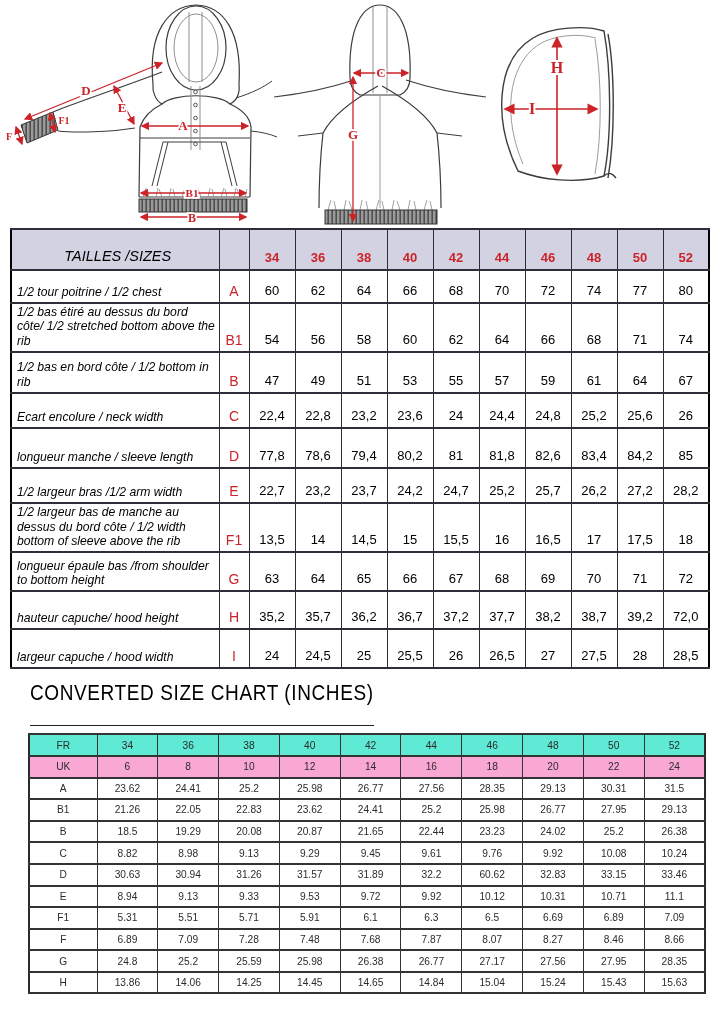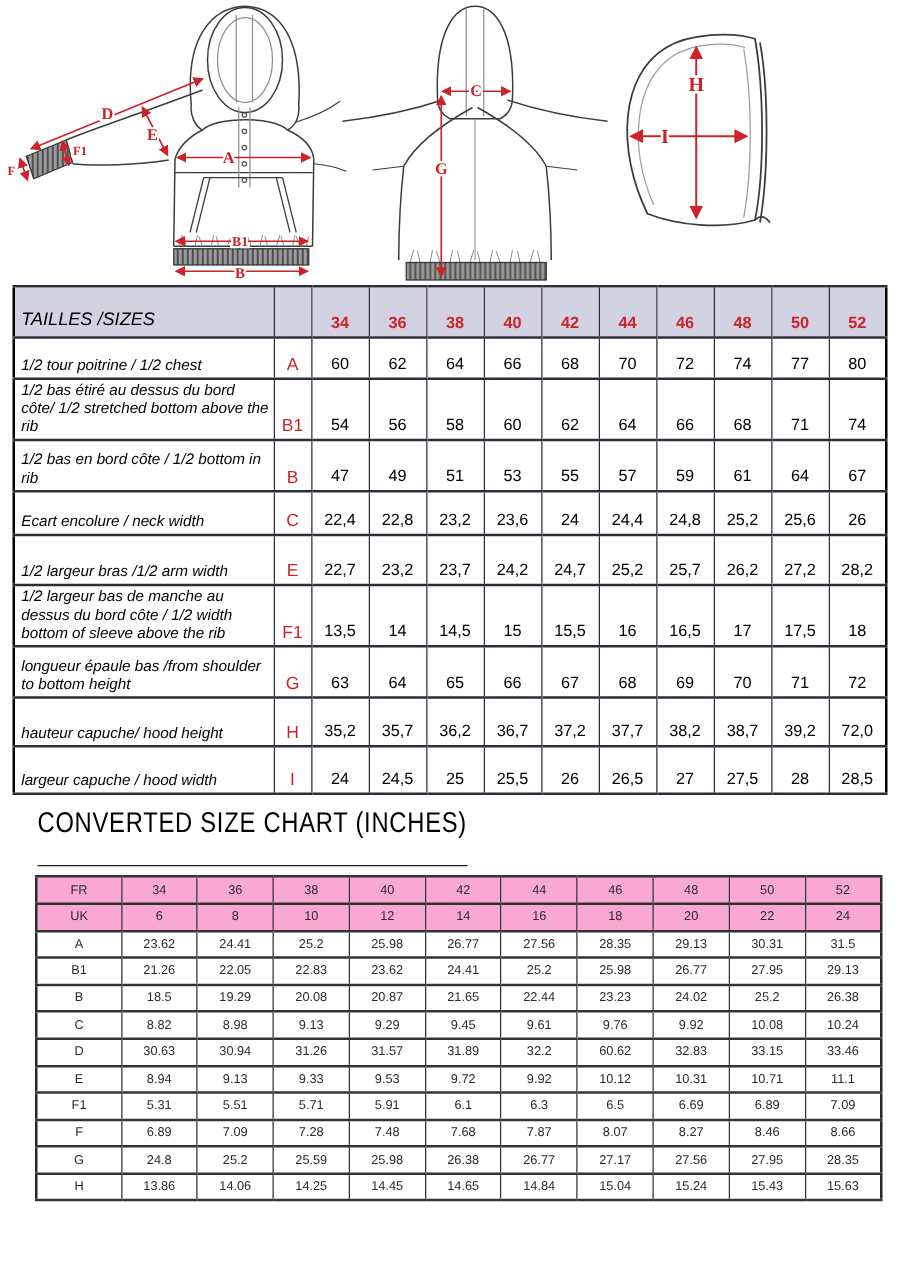--- a/index.html
+++ b/index.html
@@ -19,21 +19,21 @@
   h1.title span{display:inline-block;transform:scaleY(1.28);transform-origin:bottom left;}
   h2.subtitle{display:inline-block;margin:15px 0 7px 30px;padding-bottom:19px;
               border-bottom:1.2px solid #222;font-size:19px;font-weight:400;letter-spacing:.6px;}
   h2.subtitle span{display:inline-block;transform:scaleY(1.2);transform-origin:bottom left;}
 
   
   table.mt{margin:0 10px;width:700px;border-collapse:collapse;table-layout:fixed;
            border:2.5px solid #000;}
   table.mt td{border:1px solid #2e2e3a;border-top-width:2px;border-bottom-width:2px;
               vertical-align:bottom;overflow:hidden;}
-  table.mt tbody.head td{background:#d2d2e2;height:34px;}
+  table.mt tbody.head td{background:#d2d2e2;height:34px;text-align:center;}
   table.mt tbody.head td.lbl{font-size:14.5px;padding:0 0 4px 5px;}
   table.mt tbody.head td.val{color:#cc2329;font-weight:700;font-size:13px;text-align:center;padding-bottom:4px;}
   table.mt td.lbl{font-style:italic;font-size:12.2px;line-height:1.18;padding:1px 3px 3px 5px;}
   table.mt td.ltr{color:#cc2329;font-size:14px;text-align:center;padding-bottom:3px;}
   table.mt td.val{font-size:13px;text-align:center;padding-bottom:4px;}
   table.mt tbody.body tr:nth-child(1) td{height:26px}
   table.mt tbody.body tr:nth-child(2) td{height:39px}
   table.mt tbody.body tr:nth-child(3) td{height:34px}
   table.mt tbody.body tr:nth-child(4) td{height:28px}
   table.mt tbody.body tr:nth-child(5) td{height:33px}
@@ -42,21 +42,21 @@
   table.mt tbody.body tr:nth-child(8) td{height:32px}
   table.mt tbody.body tr:nth-child(9) td{height:31px}
   table.mt tbody.body tr:nth-child(10) td{height:32px}
   table.mt tbody.body tr:nth-child(11) td{height:26px}
 
   
   table.ct{margin:0 0 0 28px;width:678px;border-collapse:collapse;table-layout:fixed;
            border:2.5px solid #2a2a2a;font-size:10.2px;color:#2b2b2b;}
   table.ct td{border:1.4px solid #333;border-top-width:2px;border-bottom-width:2px;
               height:19.6px;text-align:center;vertical-align:middle;padding:0;background:#fff;}
-  table.ct tr:nth-child(1) td{background:#f9a8d4;}
+  table.ct tr:nth-child(1) td{background:#5eead4;}
   table.ct tr:nth-child(2) td{background:#f9a8d4;}
 </style>
 </head>
 <body>
 
 <div class="page">
 
   
   <div class="diagrams">
 
@@ -268,20 +268,34 @@
           <td class="val">23,2</td>
           <td class="val">23,6</td>
           <td class="val">24</td>
           <td class="val">24,4</td>
           <td class="val">24,8</td>
           <td class="val">25,2</td>
           <td class="val">25,6</td>
           <td class="val">26</td>
         </tr>
         <tr>
+          <td class="lbl">longueur manche  / sleeve length</td>
+          <td class="ltr">D</td>
+          <td class="val">77,8</td>
+          <td class="val">78,6</td>
+          <td class="val">79,4</td>
+          <td class="val">80,2</td>
+          <td class="val">81</td>
+          <td class="val">81,8</td>
+          <td class="val">82,6</td>
+          <td class="val">83,4</td>
+          <td class="val">84,2</td>
+          <td class="val">85</td>
+        </tr>
+        <tr>
           <td class="lbl">1/2 largeur bras /1/2  arm width</td>
           <td class="ltr">E</td>
           <td class="val">22,7</td>
           <td class="val">23,2</td>
           <td class="val">23,7</td>
           <td class="val">24,2</td>
           <td class="val">24,7</td>
           <td class="val">25,2</td>
           <td class="val">25,7</td>
           <td class="val">26,2</td>

